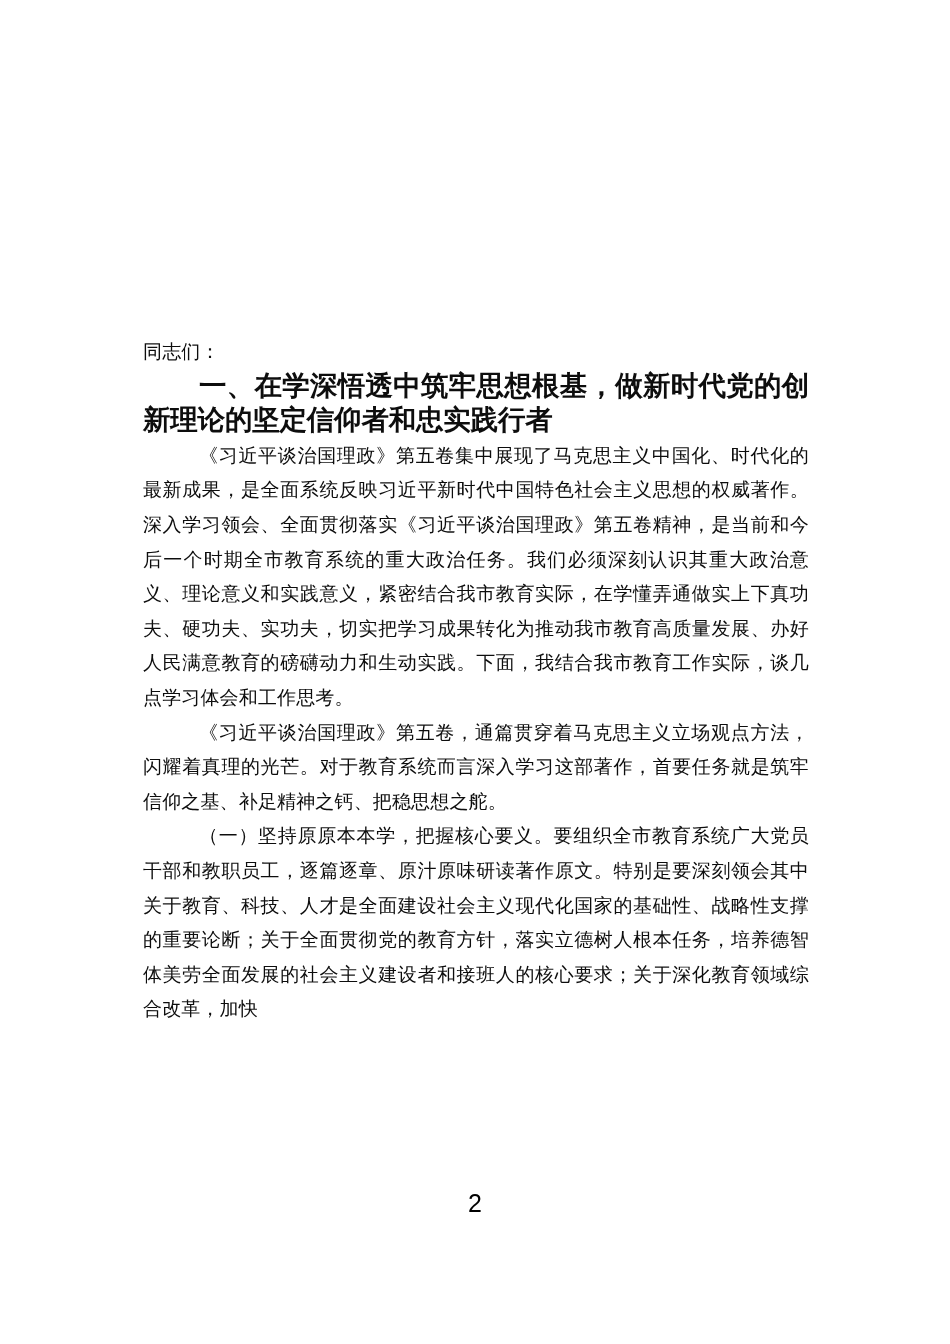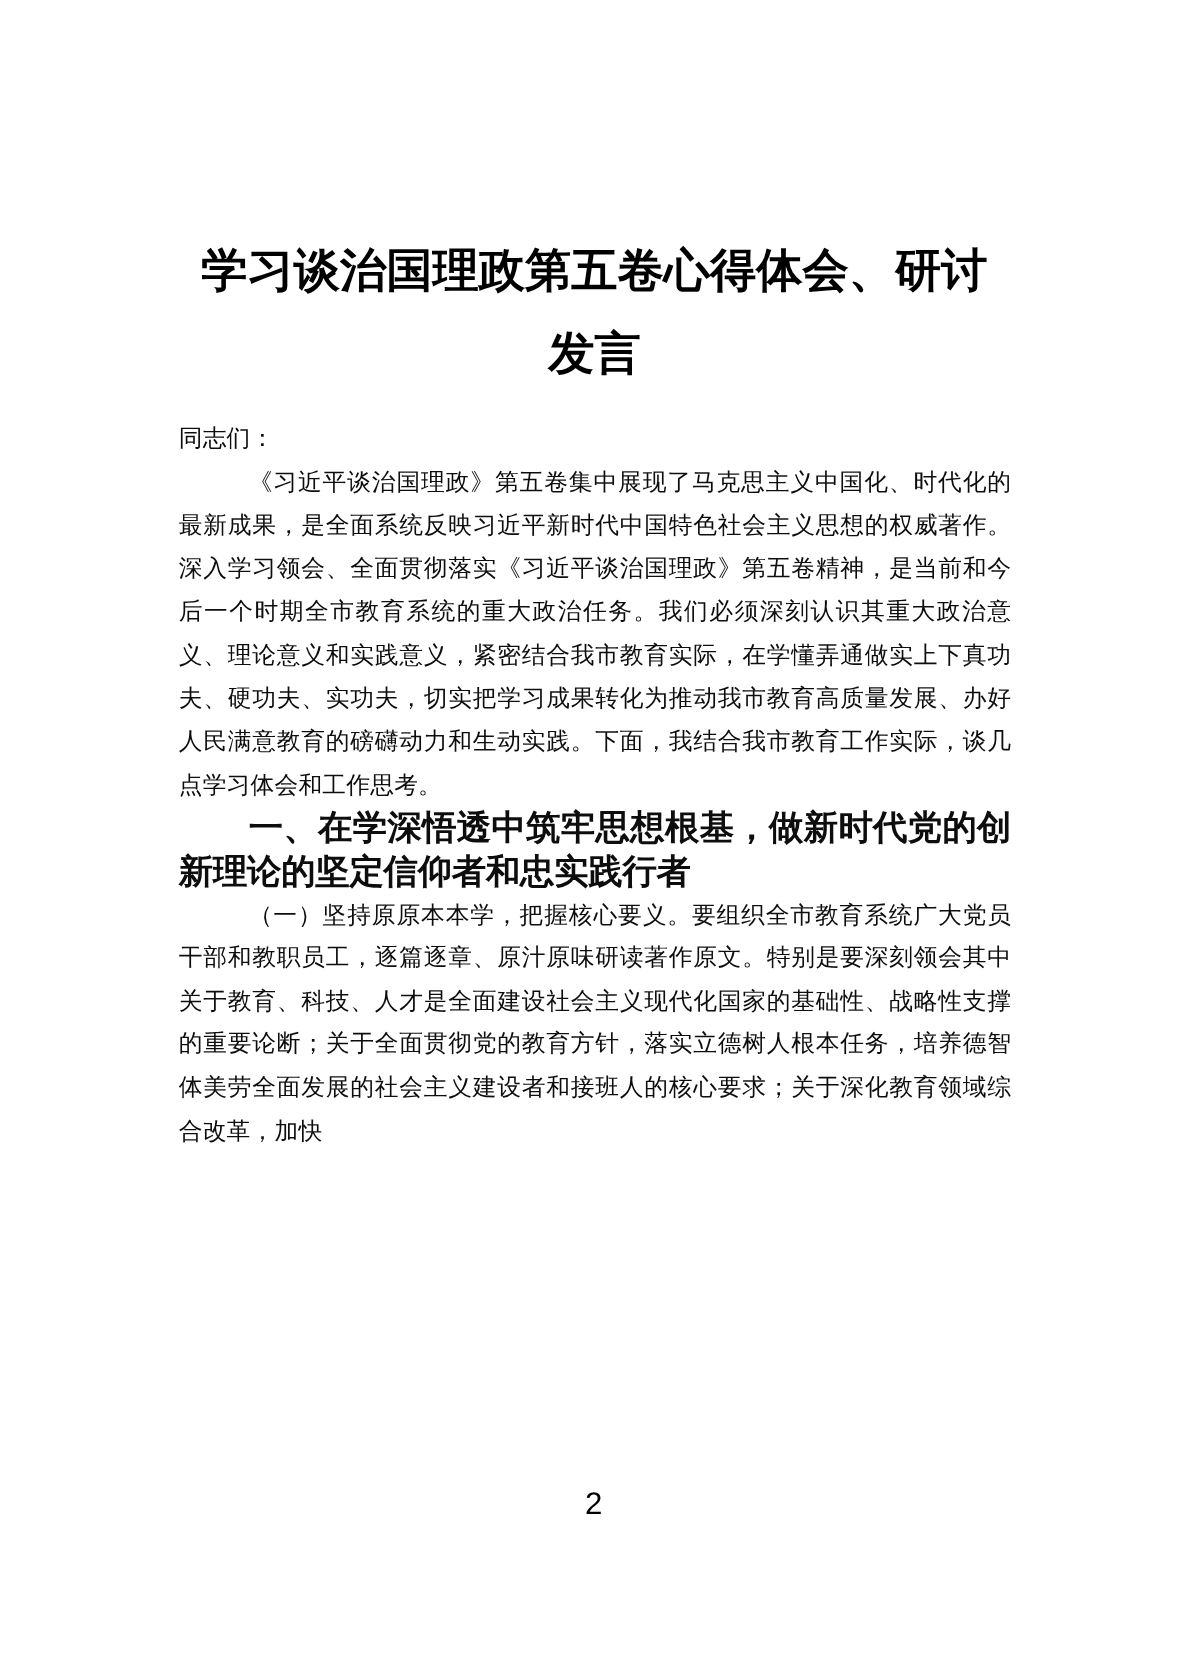--- a/index.html
+++ b/index.html
@@ -85,30 +85,30 @@
     font-size: 25px;
     line-height: 30px;
     color: #000000;
   }
 </style>
 </head>
 <body>
 
 <div class="page">
 
-  <h1 class="doc-title">学习谈治国理政第五卷心得体会、研讨发言</h1>
 
   <div class="body-block">
 
     <p class="para salutation">同志们：</p>
 
+    <p class="para heading">一、在学深悟透中筑牢思想根基，做新时代党的创新理论的坚定信仰者和忠实践行者</p>
+
     <p class="para indent">《习近平谈治国理政》第五卷集中展现了马克思主义中国化、时代化的最新成果，是全面系统反映习近平新时代中国特色社会主义思想的权威著作。深入学习领会、全面贯彻落实《习近平谈治国理政》第五卷精神，是当前和今后一个时期全市教育系统的重大政治任务。我们必须深刻认识其重大政治意义、理论意义和实践意义，紧密结合我市教育实际，在学懂弄通做实上下真功夫、硬功夫、实功夫，切实把学习成果转化为推动我市教育高质量发展、办好人民满意教育的磅礴动力和生动实践。下面，我结合我市教育工作实际，谈几点学习体会和工作思考。</p>
 
-    <p class="para heading">一、在学深悟透中筑牢思想根基，做新时代党的创新理论的坚定信仰者和忠实践行者</p>
-
+    <p class="para indent">《习近平谈治国理政》第五卷，通篇贯穿着马克思主义立场观点方法，闪耀着真理的光芒。对于教育系统而言深入学习这部著作，首要任务就是筑牢信仰之基、补足精神之钙、把稳思想之舵。</p>
 
     <p class="para indent">（一）坚持原原本本学，把握核心要义。要组织全市教育系统广大党员干部和教职员工，逐篇逐章、原汁原味研读著作原文。特别是要深刻领会其中关于教育、科技、人才是全面建设社会主义现代化国家的基础性、战略性支撑的重要论断；关于全面贯彻党的教育方针，落实立德树人根本任务，培养德智体美劳全面发展的社会主义建设者和接班人的核心要求；关于深化教育领域综合改革，加快</p>
 
   </div>
 
   <div class="page-number">2</div>
 
 </div>
 
 </body></html>

